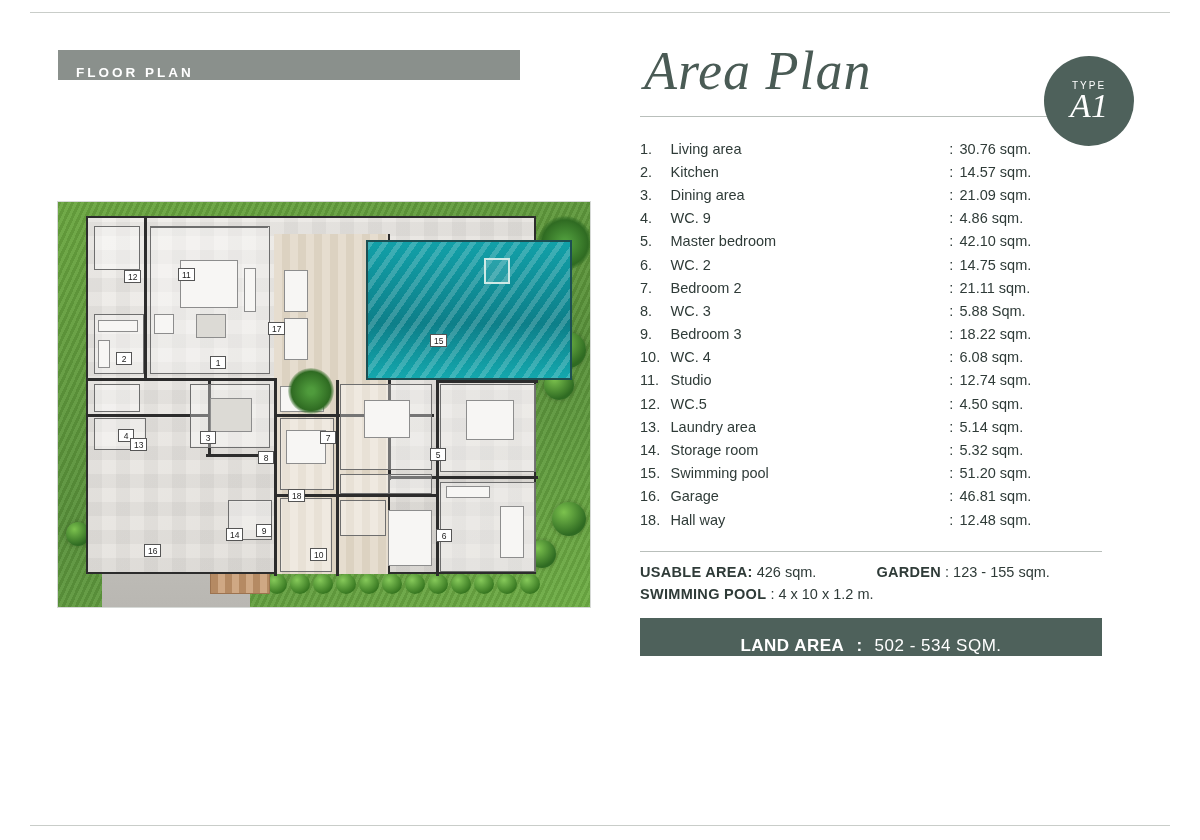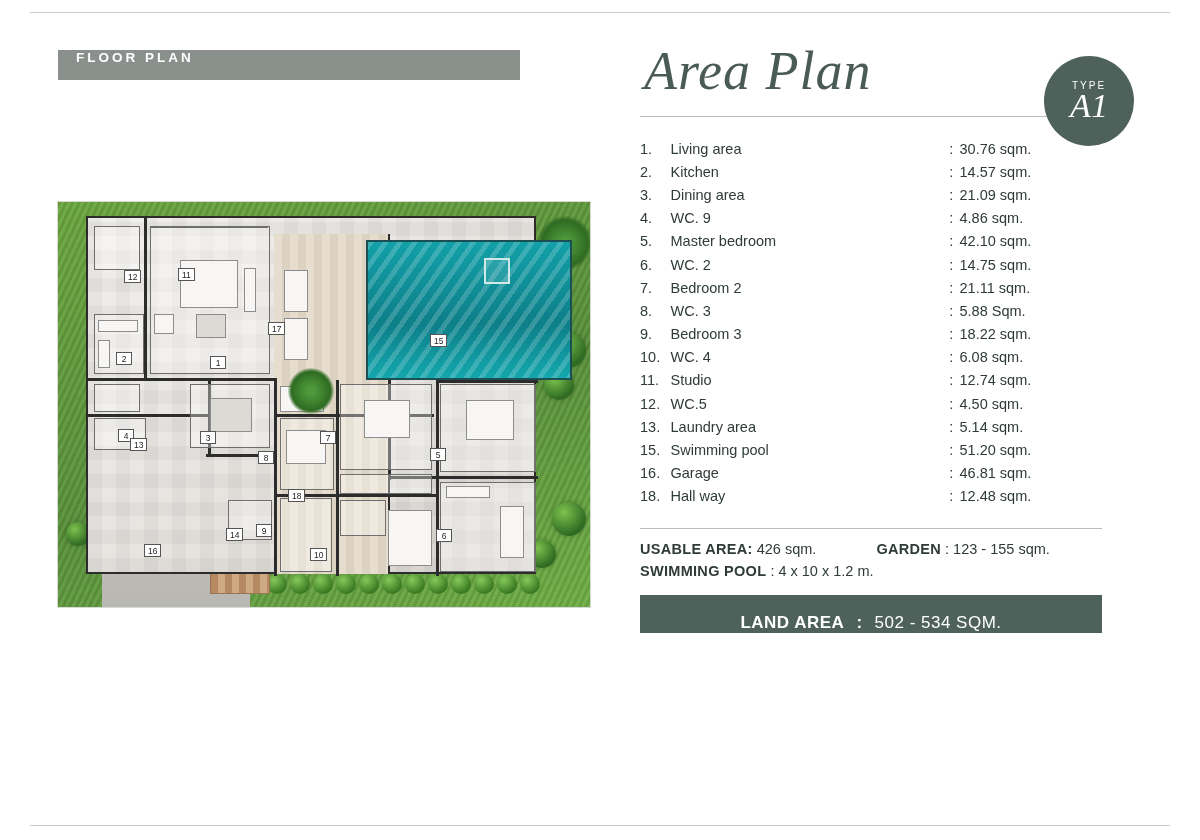--- a/index.html
+++ b/index.html
@@ -23,21 +23,21 @@
   .rule-top { top:12px; }
   .rule-bottom { bottom:14px; }
 
   
   .left {
     position:absolute; left:58px; top:50px; width:528px; height:660px;
   }
   .fp-banner {
     width:462px; height:30px;
     background:#8a908c;
-    display:flex; align-items:flex-start;
+    display:flex; align-items:flex-end;
     padding-left:18px;
   }
   .fp-banner span {
     color:#ffffff; font-size:13.5px; letter-spacing:3px; font-weight:700;
   }
   .plan-wrap {
     position:absolute; left:0px; top:152px;
     width:532px; height:405px;
   }
   .plan {
@@ -401,20 +401,26 @@
           <td class="colon">:</td>
           <td class="val">4.50 sqm.</td>
         </tr>
         <tr>
           <td class="num">13.</td>
           <td class="name">Laundry area</td>
           <td class="colon">:</td>
           <td class="val">5.14 sqm.</td>
         </tr>
         <tr>
+          <td class="num">14.</td>
+          <td class="name">Storage room</td>
+          <td class="colon">:</td>
+          <td class="val">5.32 sqm.</td>
+        </tr>
+        <tr>
           <td class="num">15.</td>
           <td class="name">Swimming pool</td>
           <td class="colon">:</td>
           <td class="val">51.20 sqm.</td>
         </tr>
         <tr>
           <td class="num">16.</td>
           <td class="name">Garage</td>
           <td class="colon">:</td>
           <td class="val">46.81 sqm.</td>

